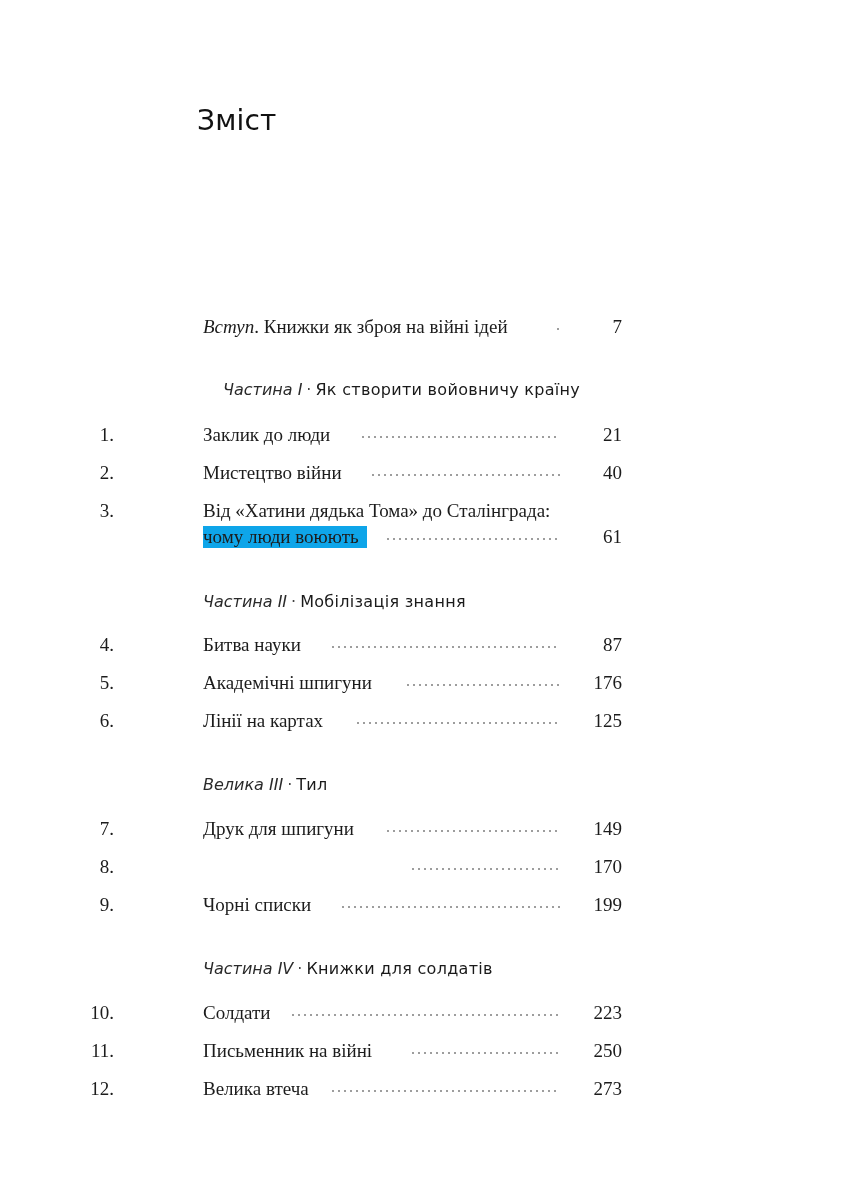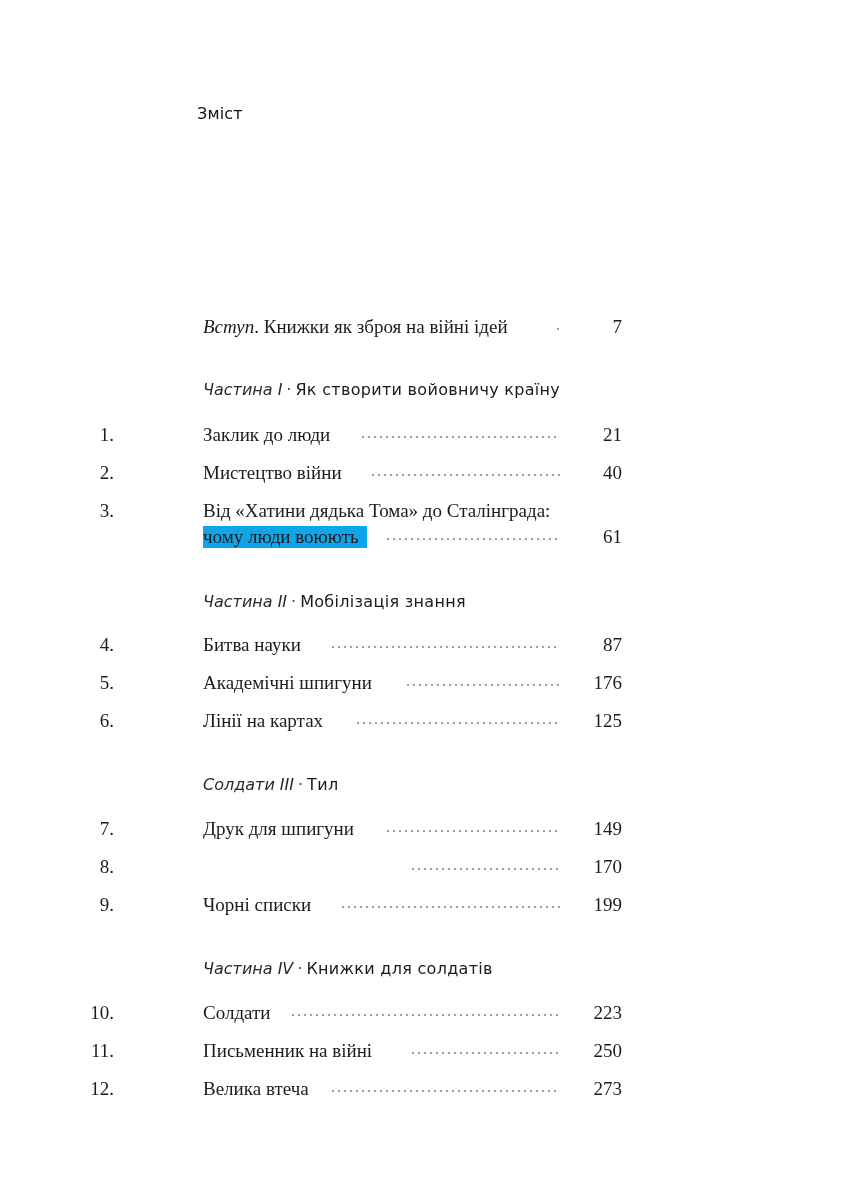--- a/index.html
+++ b/index.html
@@ -1,19 +1,19 @@
 <!DOCTYPE html>
 <html><head>
 <meta charset="utf-8">
 <style>
   html, body { margin: 0; padding: 0; background: #ffffff; }
   body { width: 849px; height: 1200px; position: relative; overflow: hidden; color: #1a1a1a; }
   .page-title {
     position: absolute; left: 197px; top: 104px;
-    font-family: "DejaVu Sans", sans-serif; font-size: 16px; font-weight: 500;
+    font-family: "DejaVu Sans", sans-serif; font-size: 28px; font-weight: 500;
     color: #111; letter-spacing: 0.2px;
   }
   .toc { position: absolute; left: 0; top: 0; width: 849px; }
   .row {
     position: absolute; left: 0; width: 788px; height: 30px;
     font-family: "Liberation Serif", serif; font-size: 19px; color: #1c1c1c;
   }
   .num { position: absolute; right: 674px; text-align: right; white-space: nowrap; }
   .title { position: absolute; left: 203px; white-space: nowrap; background: #fff; padding-right: 8px; }
   .leader {
@@ -38,21 +38,21 @@
 <div class="page-title">Зміст</div>
 
 <div class="toc">
 
   <div class="row" style="top:316px;">
     <span class="title" style="left:203px;"><span class="intro-italic">Вступ</span><span>.</span><span> Книжки як зброя на війні ідей</span></span>
     <span class="leader" style="left:555px; right:228px;"></span>
     <span class="page">7</span>
   </div>
 
-  <div class="part" style="top:380px;">
+  <div class="part" style="top:380px;margin-left:20px;">
     <span class="plabel">Частина I</span><span class="dot">·</span><span class="pname">Як створити войовничу країну</span>
   </div>
 
   <div class="row" style="top:424px;">
     <span class="num">1.</span>
     <span class="title">Заклик до люди</span>
     <span class="leader" style="left:360px;"></span>
     <span class="page">21</span>
   </div>
   <div class="row" style="top:462px;">
@@ -88,21 +88,21 @@
     <span class="page">176</span>
   </div>
   <div class="row" style="top:710px;">
     <span class="num">6.</span>
     <span class="title">Лінії на картах</span>
     <span class="leader" style="left:355px;"></span>
     <span class="page">125</span>
   </div>
 
   <div class="part" style="top:775px;">
-    <span class="plabel">Солдати III</span><span class="dot">·</span><span class="pname">Тил</span>
+    <span class="plabel">Велика III</span><span class="dot">·</span><span class="pname">Тил</span>
   </div>
 
   <div class="row" style="top:818px;">
     <span class="num">7.</span>
     <span class="title">Друк для шпигуни</span>
     <span class="leader" style="left:385px;"></span>
     <span class="page">149</span>
   </div>
   <div class="row" style="top:856px;">
     <span class="num">8.</span>

